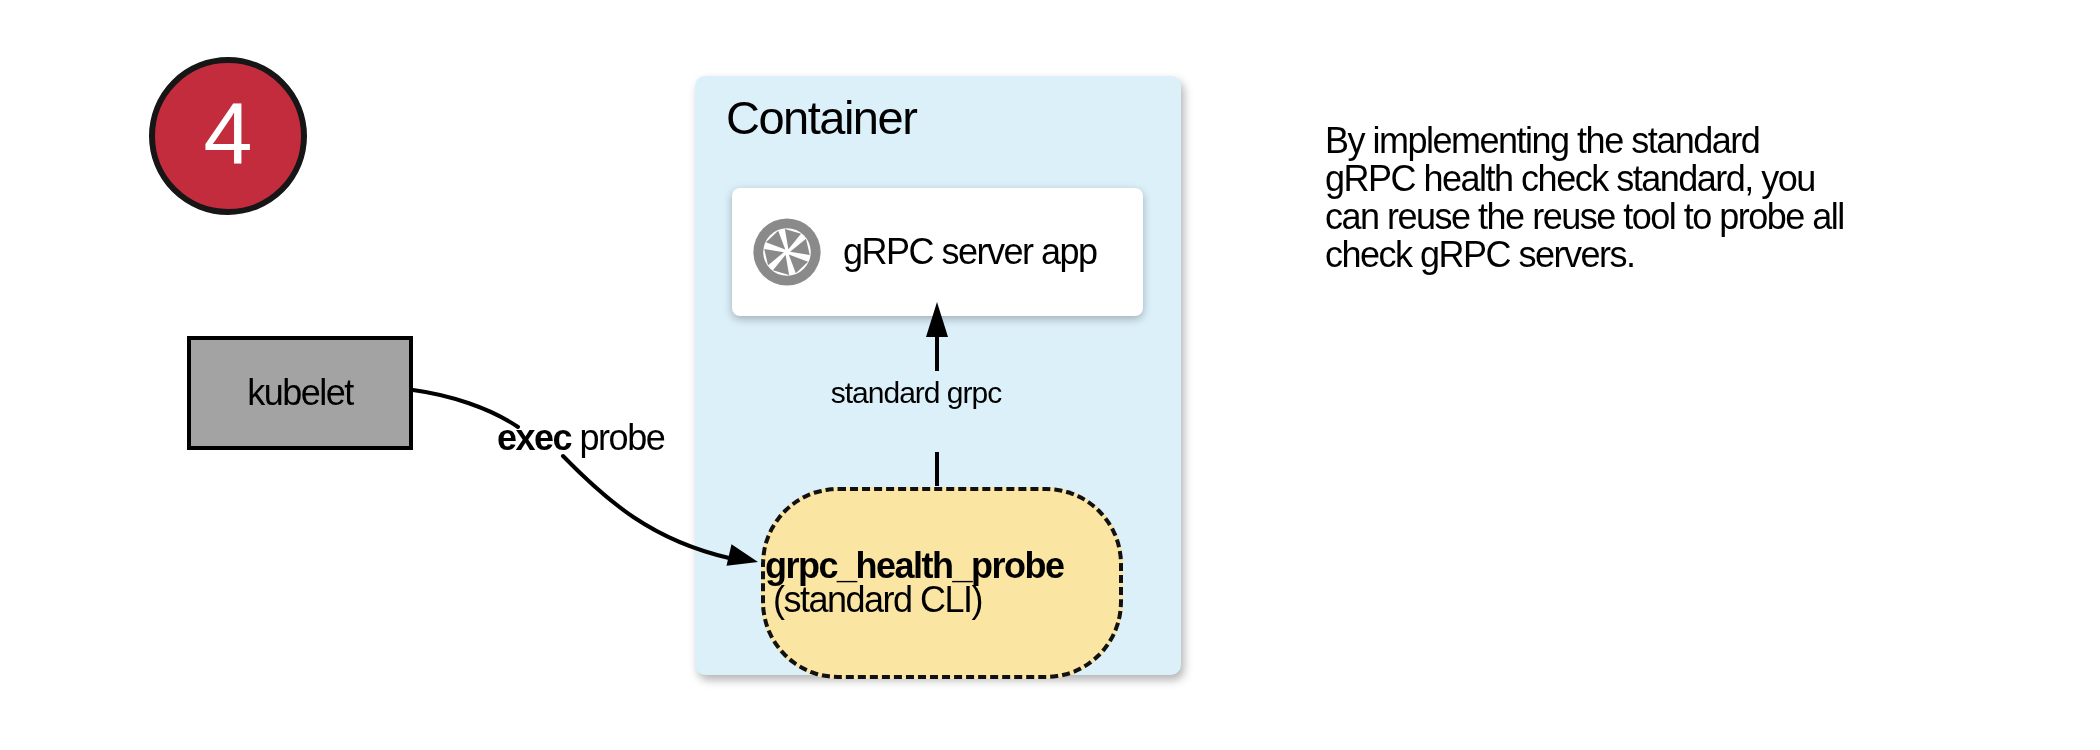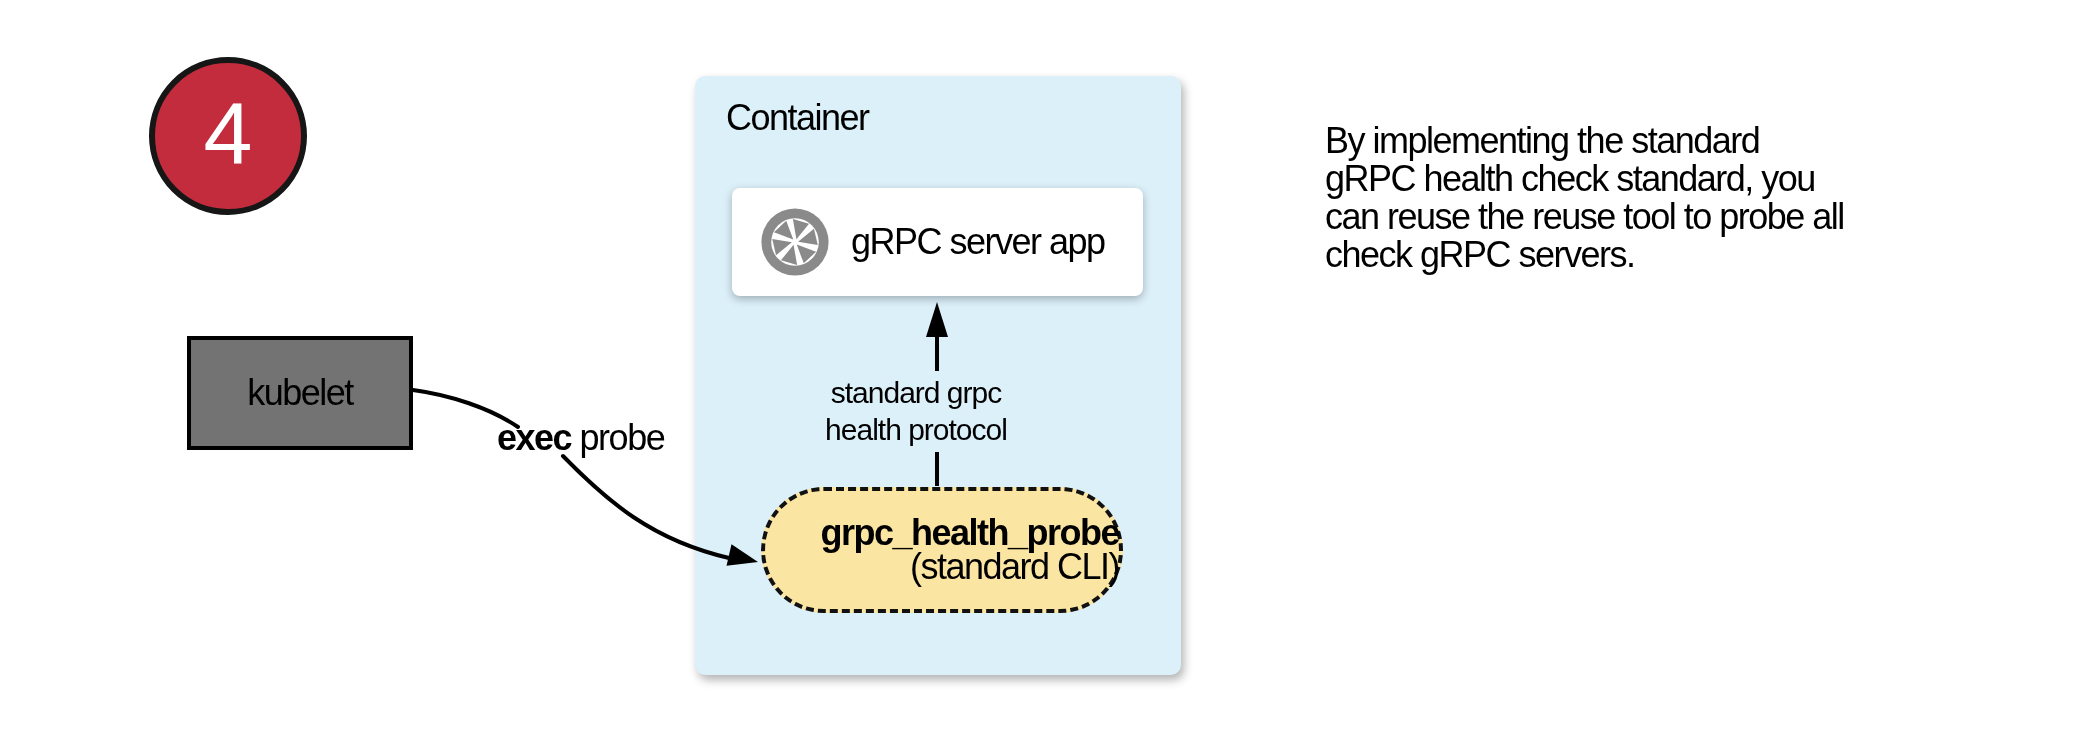--- a/index.html
+++ b/index.html
@@ -20,59 +20,59 @@
   .badge{
     left:149px;top:57px;width:146px;height:146px;
     background:var(--red);border:6px solid #161616;border-radius:50%;
     display:flex;align-items:center;justify-content:center;
   }
   .badge span{color:#ffffff;font-size:88px;line-height:1;transform:translateY(-2px);}
 
   
   .kubelet{
     left:187px;top:336px;width:226px;height:114px;box-sizing:border-box;
-    background:#737373;border:4px solid #000000;
+    background:#a3a3a3;border:4px solid #000000;
     display:flex;align-items:center;justify-content:center;
     font-size:36px;letter-spacing:-1.5px;
   }
 
   
   .containerBox{
     left:695px;top:76px;width:486px;height:599px;
     background:var(--blue);border-radius:10px;
     box-shadow:3px 5px 10px rgba(0,0,0,0.30);
   }
   .containerTitle{
-    left:726px;top:100px;font-size:36px;letter-spacing:-1.5px;line-height:36px;
+    left:726px;top:100px;font-size:47px;letter-spacing:-1.5px;line-height:36px;
   }
 
   
   .serverBox{
-    left:732px;top:188px;width:411px;height:108px;box-sizing:border-box;
+    left:732px;top:188px;width:411px;height:128px;box-sizing:border-box;
     background:#ffffff;border-radius:8px;
     box-shadow:0 3px 8px rgba(0,0,0,0.28);
-    display:flex;align-items:center;padding-left:28px;gap:21px;
+    display:flex;align-items:center;padding-left:20px;gap:21px;
   }
   .serverBox .label{font-size:36px;letter-spacing:-1.5px;}
   .aperture{width:70px;height:70px;flex:0 0 70px;}
 
   
   .overlay{left:0;top:0;width:2100px;height:750px;pointer-events:none;}
 
   
   .protoLabel{
     left:916px;top:374px;transform:translateX(-50%);
     text-align:center;font-size:30px;letter-spacing:-1px;line-height:37px;white-space:nowrap;
   }
 
   
   .pill{
-    left:761px;top:487px;width:362px;height:126px;box-sizing:border-box;
+    left:761px;top:487px;width:362px;height:192px;box-sizing:border-box;
     background:var(--yellow);border:4px dashed #111111;border-radius:77px;
-    display:flex;flex-direction:column;align-items:flex-end;justify-content:center;
+    display:flex;flex-direction:column;align-items:flex-start;justify-content:center;
     text-align:center;line-height:34px;
   }
   .pill .title{font-size:36px;font-weight:bold;letter-spacing:-1.5px;white-space:nowrap;}
   .pill .sub{font-size:36px;letter-spacing:-1.5px;white-space:nowrap;margin-left:8px;}
 
   
   .execLabel{left:463px;top:420px;font-size:36px;letter-spacing:-1.5px;line-height:36px;white-space:nowrap;}
   .execLabel .b{font-weight:bold;margin-left:34px;}
   .execLabel .rest{white-space:pre;margin-top:20px;}
 
@@ -121,21 +121,20 @@
 
     <g>
       <polygon points="937,302 926,337 948,337" fill="#000000"></polygon>
       <line x1="937" y1="336" x2="937" y2="371" stroke="#000000" stroke-width="4"></line>
       <line x1="937" y1="452" x2="937" y2="486" stroke="#000000" stroke-width="4"></line>
     </g>
   </svg>
 
   <div class="abs protoLabel">
     <div>standard grpc</div>
-    <div>health protocol</div>
   </div>
 
   <div class="abs pill">
     <div class="title">grpc_health_probe</div>
     <div class="sub">(standard CLI)</div>
   </div>
 
   <div class="abs execLabel">
     <span class="b">exec</span><span class="rest"> probe</span>
   </div>

